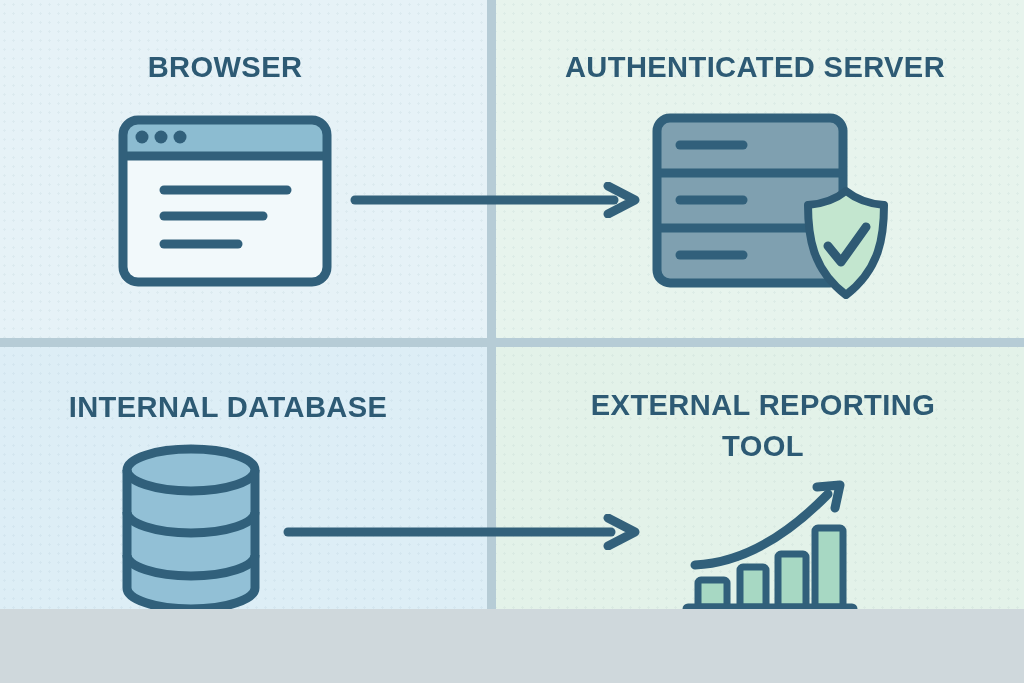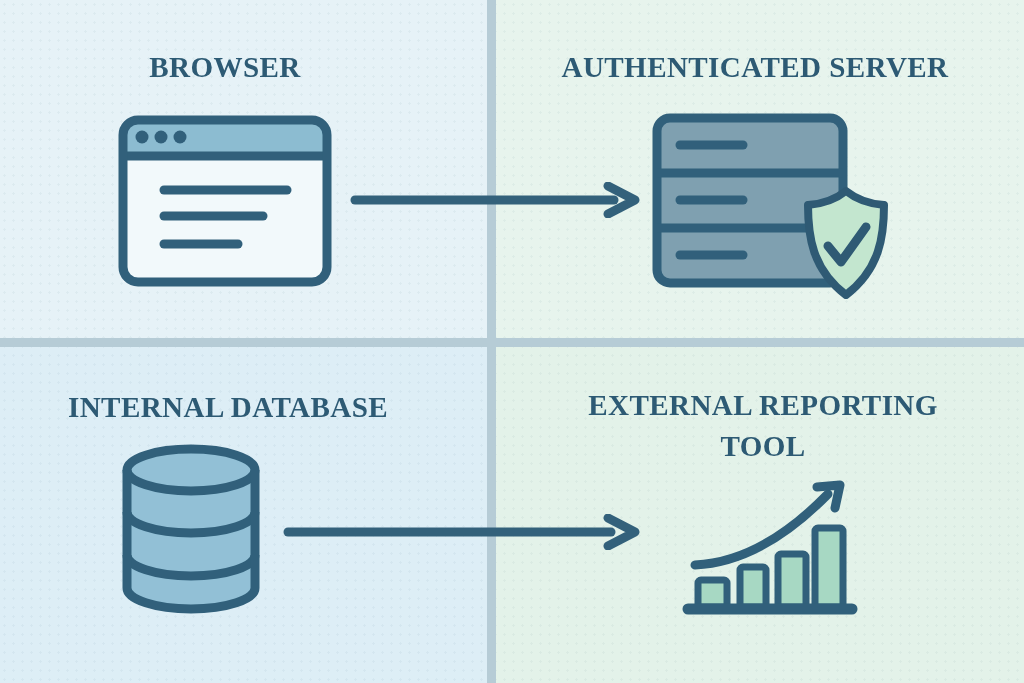--- a/index.html
+++ b/index.html
@@ -1,21 +1,21 @@
 <!DOCTYPE html>
 <html><head>
 <meta charset="utf-8">
 <style>
   html,body{margin:0;padding:0;background:#cfd8dc;}
   *{box-sizing:border-box;}
   #stage{
     position:relative;
-    width:1024px;height:683px;
+    width:1024px;height:609px;
     overflow:hidden;
-    font-family:Liberation Serif, serif;
+    font-family:Liberation Sans, sans-serif;
   }
   .quad{position:absolute;}
   .quad::after{ 
     content:"";position:absolute;inset:0;
     background-image:radial-gradient(rgba(70,110,130,0.06) 1px, transparent 1.4px);
     background-size:9px 9px;
     pointer-events:none;
   }
   #quad-tl{left:0;top:0;width:491px;height:342px;background:#e6f2f7;}
   #quad-tr{left:491px;top:0;width:533px;height:342px;background:#e7f4ed;}

